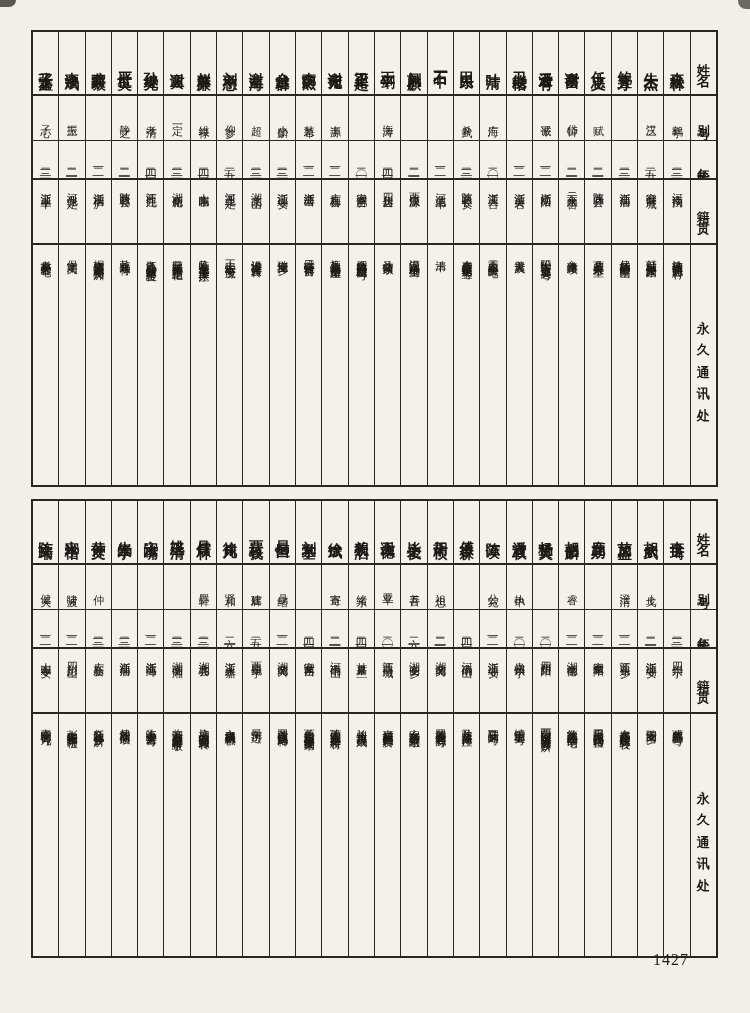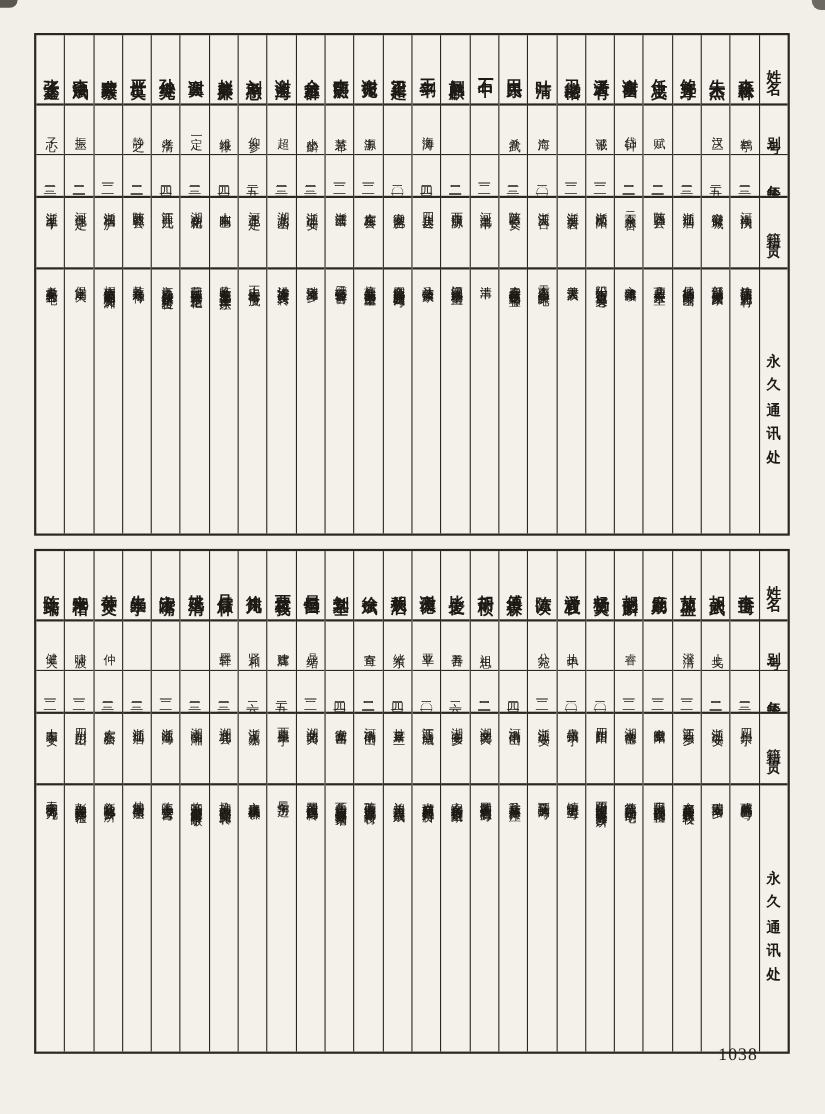--- a/index.html
+++ b/index.html
@@ -965,14 +965,14 @@
         </div>
     <div class="cell c-native">
           <span>山东泰安</span>
         </div>
     <div class="cell c-addr">
           <span>泰安明德街九号</span>
         </div>
   </div>
     </section>
 
-  <div class="page-number">1038</div>
+  <div class="page-number">1427</div>
 </div>
 
 </body></html>

